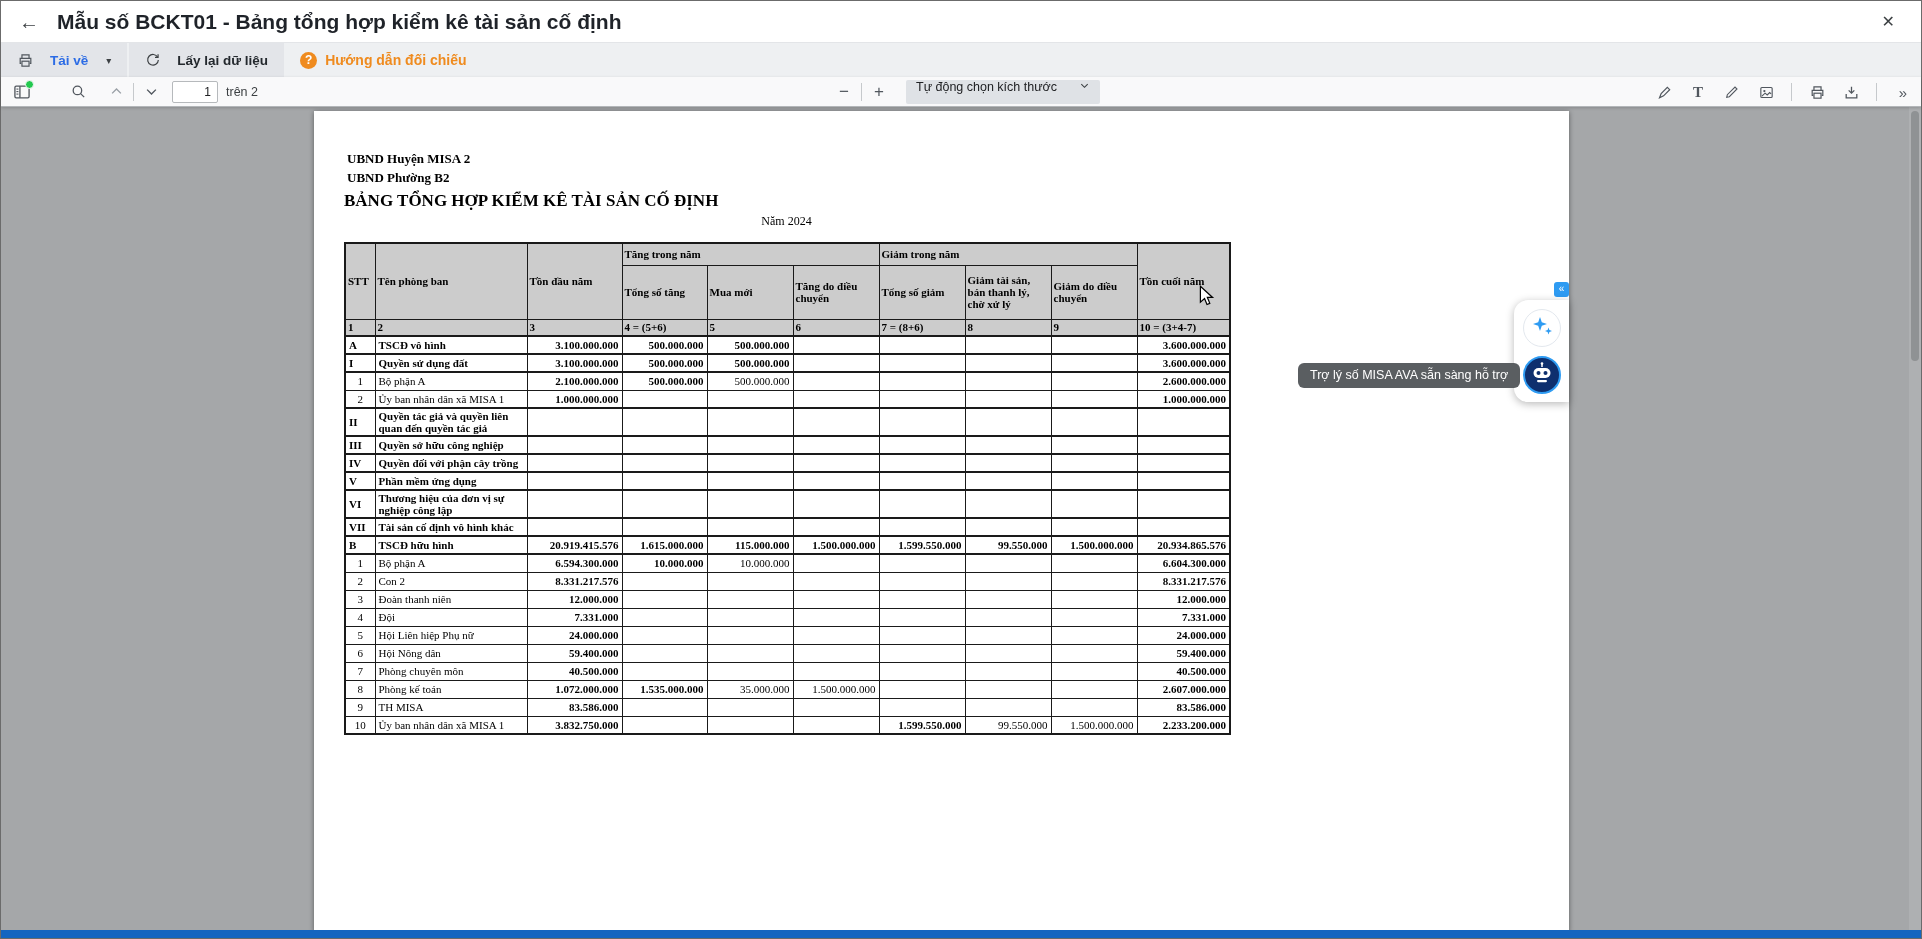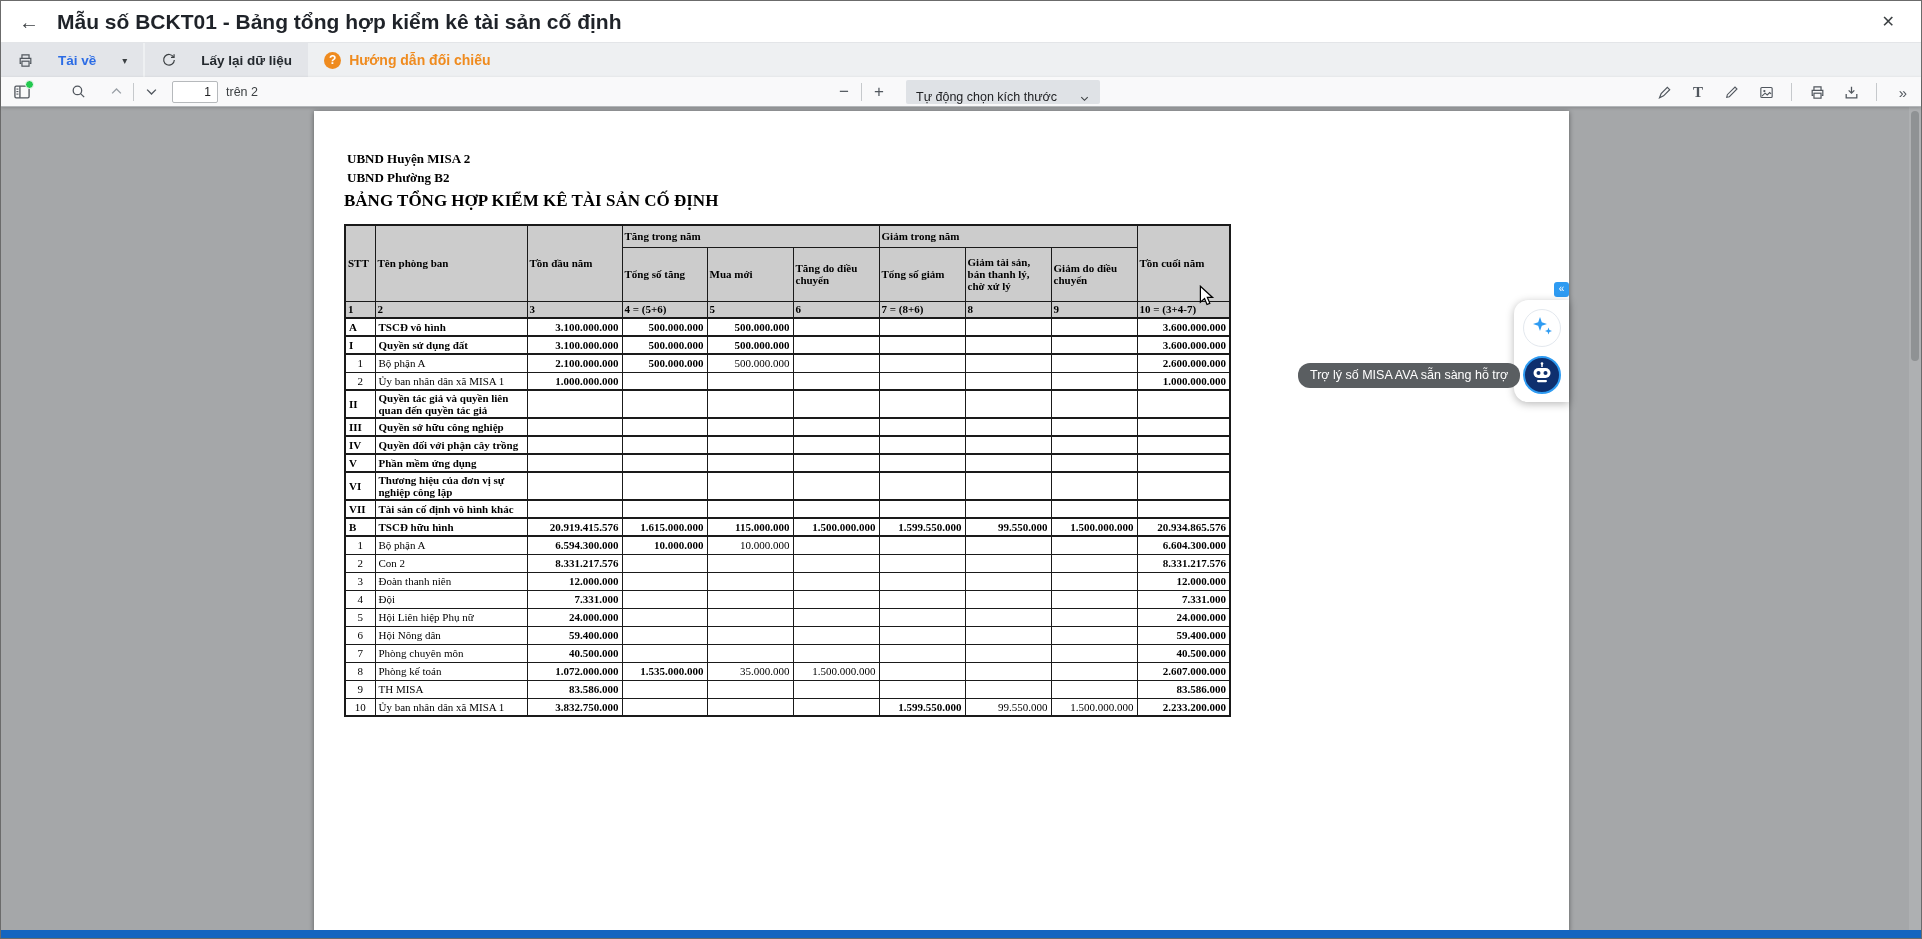--- a/index.html
+++ b/index.html
@@ -10,21 +10,21 @@
   
   .titlebar { position:absolute; left:0; top:0; width:100%; height:42px; background:#fff;
               border-bottom:1px solid #e3e5e8; display:flex; align-items:center; padding:0 18px; }
   .back { font-size:20px; color:#3c4043; margin-right:18px; cursor:pointer; line-height:1; }
   .titlebar h1 { font-size:21px; font-weight:700; color:#1f2329; flex:1; }
   .close { font-size:16px; color:#3c4043; cursor:pointer; padding:4px 8px; }
 
   
   .actionbar { position:absolute; left:0; top:42px; width:100%; height:34px; background:#eef0f2;
                display:flex; align-items:stretch; }
-  .chip { display:flex; align-items:center; gap:24px; background:#e3e5e9; padding:0 16px; cursor:pointer; }
+  .chip { display:flex; align-items:center; gap:16px; background:#e3e5e9; padding:0 16px; cursor:pointer; }
   .chip + .chip { margin-left:2px; }
   .chip svg { display:block; }
   .lbl-blue { color:#2c6ce5; font-weight:700; font-size:13.5px; }
   .lbl-dark { color:#24292e; font-weight:700; font-size:13.5px; }
   .caret { font-size:10px; color:#3c4043; margin-left:2px; }
   .guide { display:flex; align-items:center; gap:8px; padding:0 16px; cursor:pointer; }
   .qmark { width:17px; height:17px; border-radius:50%; background:#ef8b1f; color:#fff; font-size:12px;
            font-weight:700; display:flex; align-items:center; justify-content:center; }
   .lbl-orange { color:#ef8b1f; font-weight:700; font-size:14px; }
 
@@ -37,21 +37,21 @@
   .vdiv { width:1px; height:18px; background:#c6c9cc; margin:0 4px; }
   .sidebar-toggle { position:relative; margin-left:8px; }
   .greendot { position:absolute; top:1px; right:1px; width:9px; height:9px; border-radius:50%;
               background:#23c94f; border:1.5px solid #f9f9fa; }
   .pageinput { width:46px; height:22px; border:1px solid #b6b9bc; border-radius:2px; background:#fff;
                text-align:right; padding-right:6px; font-size:12px; color:#202124; margin-left:8px; }
   .pagetotal { font-size:12.5px; color:#3c4043; margin-left:8px; }
   .zoomgroup { position:absolute; left:830px; top:0; height:30px; display:flex; align-items:center; }
   .zglyph { font-size:17px; color:#51575e; width:26px; text-align:center; cursor:pointer; }
   .zoomselect { margin-left:14px; height:24px; background:#dfe2e6; border-radius:2px; display:flex;
-                align-items:flex-end; gap:22px; padding:0 10px; font-size:12.5px; color:#202124; cursor:pointer; }
+                align-items:flex-start; gap:22px; padding:0 10px; font-size:12.5px; color:#202124; cursor:pointer; }
   .rtools { position:absolute; right:6px; top:0; height:30px; display:flex; align-items:center; gap:8px; }
   .t-glyph { font-family:"Liberation Serif", serif; font-size:15px; font-weight:700; color:#51575e; }
   .dbl { font-size:15px; color:#51575e; letter-spacing:-2px; }
 
   
   .viewer { position:absolute; left:0; top:106px; width:100%; height:825px; background:#a5a7a9; overflow:hidden; }
   .scrolltrack { position:absolute; right:0; top:0; bottom:0; width:12px; background:#aeb0b2; }
   .scrollthumb { position:absolute; right:2px; top:4px; width:8px; height:250px; border-radius:4px; background:#8f9294; }
   .pdf-page { position:absolute; left:313px; top:4px; width:1255px; height:821px; background:#fff;
               box-shadow:0 1px 5px rgba(0,0,0,.45); font-family:"Liberation Serif", serif; color:#000; }
@@ -84,21 +84,21 @@
   
   .ava-tab { position:absolute; left:1553px; top:281px; width:15px; height:15px; background:#2e9bf2;
              border-radius:3px; color:#fff; font-size:10px; line-height:14px; text-align:center; cursor:pointer; z-index:8; }
   .ava-panel { position:absolute; left:1513px; top:299px; width:55px; height:102px; background:#fff;
                border-radius:14px 0 0 14px; box-shadow:0 2px 8px rgba(0,0,0,.28); z-index:8;
                display:flex; flex-direction:column; align-items:center; justify-content:center; gap:9px; }
   .ava-btn { width:38px; height:38px; border-radius:50%; display:flex; align-items:center; justify-content:center; cursor:pointer; }
   .ava-btn.sparkle { background:#fff; border:1px solid #e3e8ee; }
   .ava-btn.robot { background:#0e2f6e; border:2px solid #2e9bf2; }
   .ava-tooltip { position:absolute; left:1297px; top:362px; height:25px; line-height:25px; padding:0 12px;
-                 background:#5a5e61; color:#fff; font-size:12.5px; border-radius:12px; white-space:nowrap; z-index:9; }
+                 background:#5a5e61; color:#fff; font-size:12.5px; border-radius:6px; white-space:nowrap; z-index:9; }
 
   .cursor { position:absolute; left:1197px; top:284px; z-index:20; pointer-events:none; }
 </style>
 </head>
 <body>
 
 <div class="app">
 
   <header class="titlebar">
     <span class="back">←</span>
@@ -215,20 +215,21 @@
         </div>
     </div>
   </div>
 
   <div class="viewer">
     <div class="pdf-page">
       <div class="doc-content">
         <div class="org">UBND Huyện MISA 2</div>
         <div class="org">UBND Phường B2</div>
         <div class="doc-title">BẢNG TỔNG HỢP KIỂM KÊ TÀI SẢN CỐ ĐỊNH</div>
+        <div class="doc-sub">Năm 2024</div>
 
         <table class="assets">
           <colgroup>
             <col style="width:30px">
               <col style="width:152px">
               <col style="width:95px">
             <col style="width:85px">
               <col style="width:86px">
               <col style="width:86px">
             <col style="width:86px">

